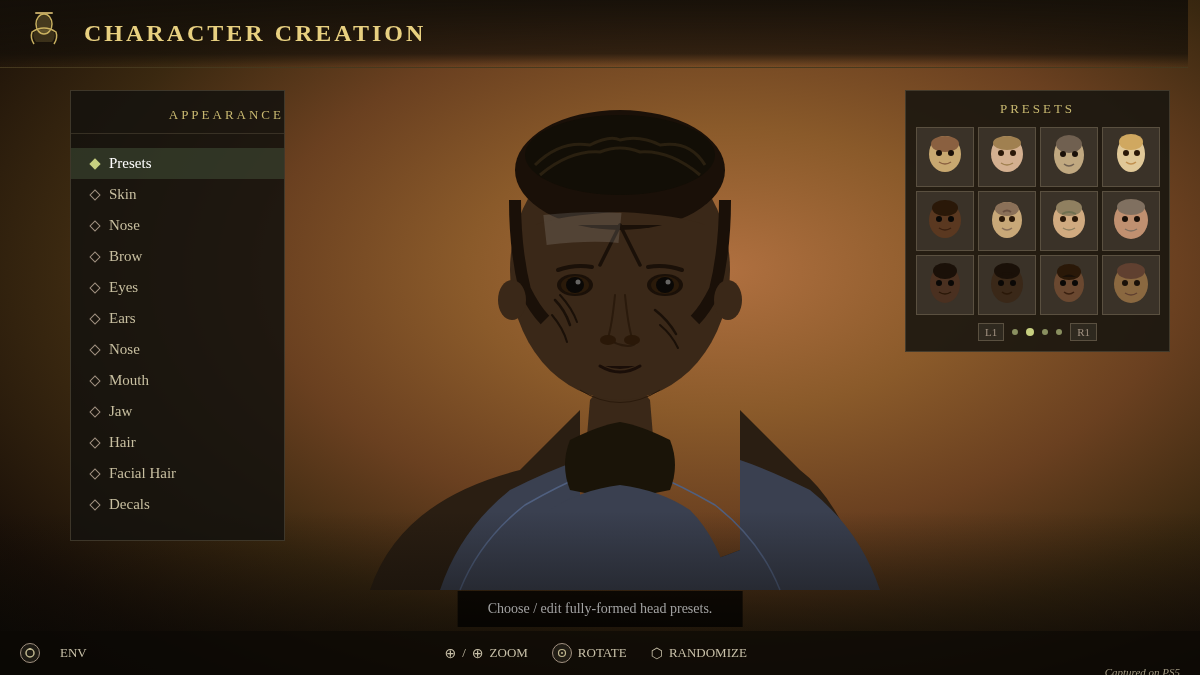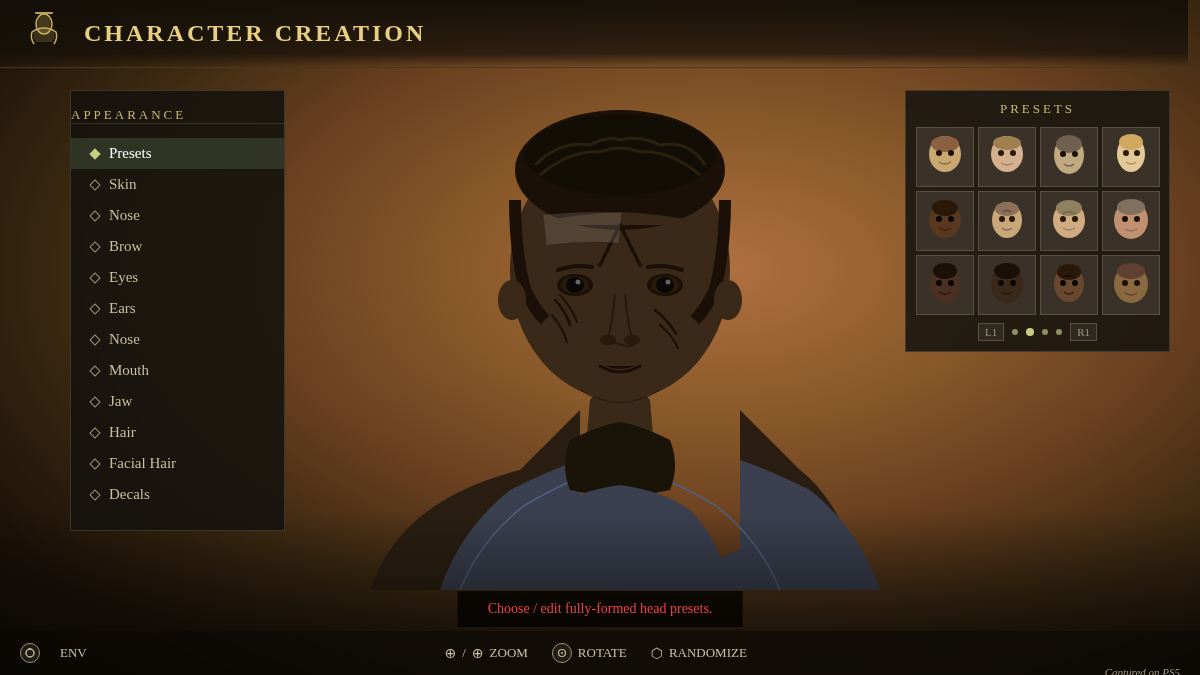--- a/index.html
+++ b/index.html
@@ -75,25 +75,26 @@
       left: 70px;
       top: 90px;
       width: 215px;
       background: rgba(20,18,14,0.88);
       border: 1px solid rgba(100,90,70,0.5);
       padding: 16px 0 20px 0;
       z-index: 10;
     }
 
     #sidebar-title {
-      text-align: left;
+      text-align: right;
       color: #c8b870;
       font-size: 13px;
       letter-spacing: 3px;
       margin-bottom: 14px;
+      padding-bottom: 10px;
       border-bottom: 1px solid rgba(100,90,70,0.4);
     }
 
     .menu-item {
       display: flex;
       align-items: center;
       padding: 7px 20px;
       color: #c8bfa0;
       font-size: 15px;
       cursor: pointer;
@@ -199,21 +200,21 @@
       height: 8px;
     }
 
     
     #hint-bar {
       position: absolute;
       bottom: 48px;
       left: 50%;
       transform: translateX(-50%);
       background: rgba(0,0,0,0.75);
-      color: #ef4444;
+      color: #a3a3a3;
       font-size: 14px;
       padding: 10px 30px;
       text-align: center;
       z-index: 10;
       white-space: nowrap;
     }
 
     
     #bottom-bar {
       position: absolute;

